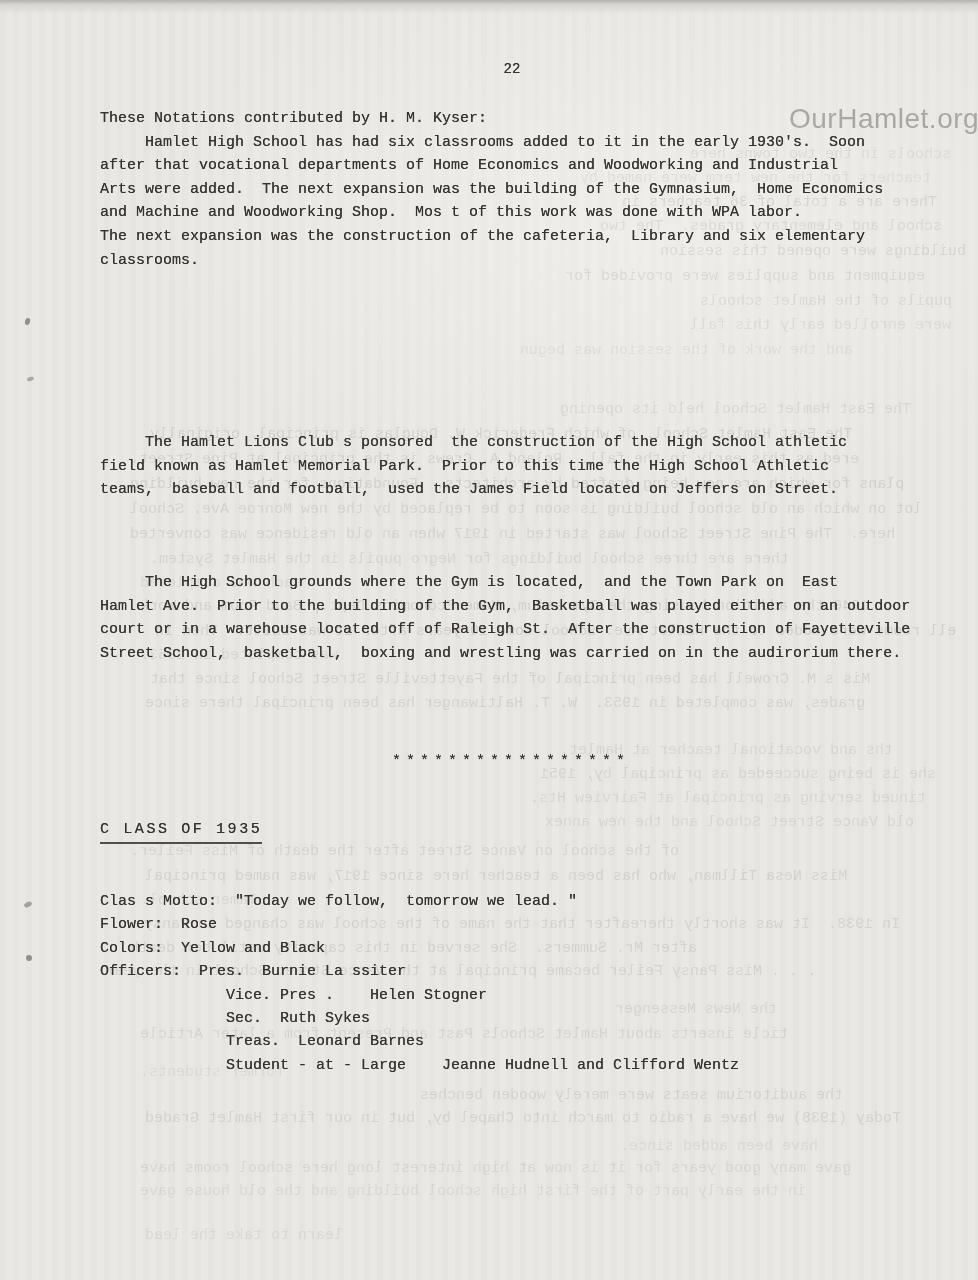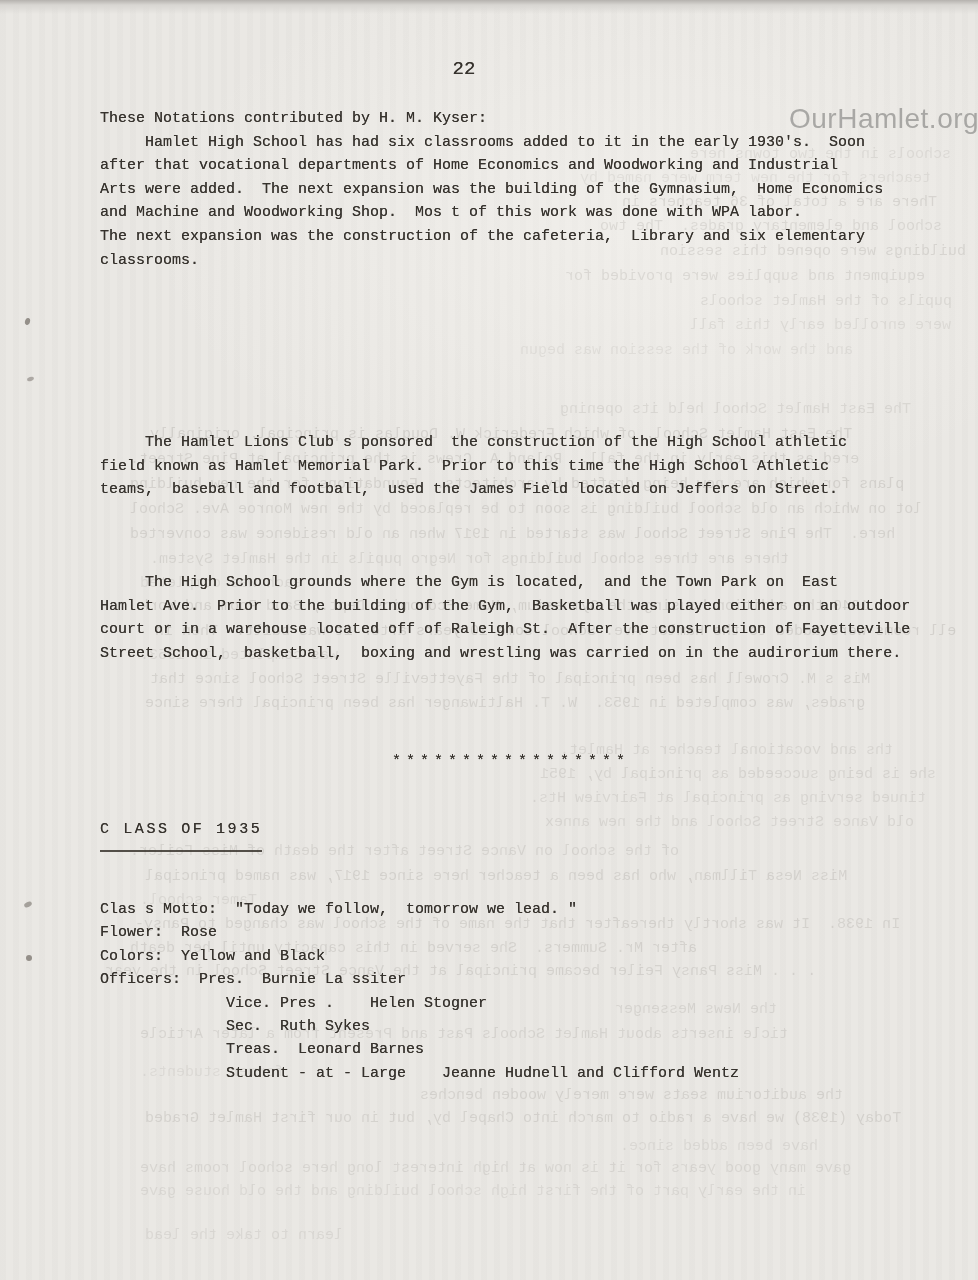--- a/index.html
+++ b/index.html
@@ -18,27 +18,28 @@
   }
   .block{position:absolute;left:100px;font-size:15px;}
   .line{white-space:pre;text-shadow:0 0 0.5px rgba(54,50,45,.85);}
   .block-a{top:84px;line-height:23.6px;}
   .block-b{top:243px;line-height:23.4px;}
   .block-c{top:313px;line-height:23.4px;}
   .asterisks{top:398px;left:392px;letter-spacing:-2px;line-height:23px;}
   .class-heading-block{top:443px;line-height:24px;}
   .class-heading-block .heading-text{
     display:inline-block;letter-spacing:2.6px;
-    border-bottom:2px solid rgba(56,52,45,.85);padding-bottom:8px;text-align:center;
+    border-bottom:2px solid rgba(56,52,45,.85);padding-bottom:0;text-align:center;
   }
   .class-details{top:489px;line-height:23.4px;}
   .page-number{
     position:absolute;top:58px;left:0;width:928px;
-    text-align:center;font-size:19px;line-height:23px;
+    text-align:center;font-size:14px;line-height:23px;
     text-shadow:0 0 0.5px rgba(54,50,45,.85);
+    padding-left:48px;
   }
   .watermark{
     position:absolute;left:789px;top:103px;
     font-family:"Liberation Sans","DejaVu Sans",sans-serif;
     font-size:28px;color:#7d7d7b;opacity:.6;letter-spacing:.5px;
     z-index:5;
   }
   .bleed-layer{position:absolute;inset:0;z-index:0;}
   .bleed-line{
     position:absolute;

